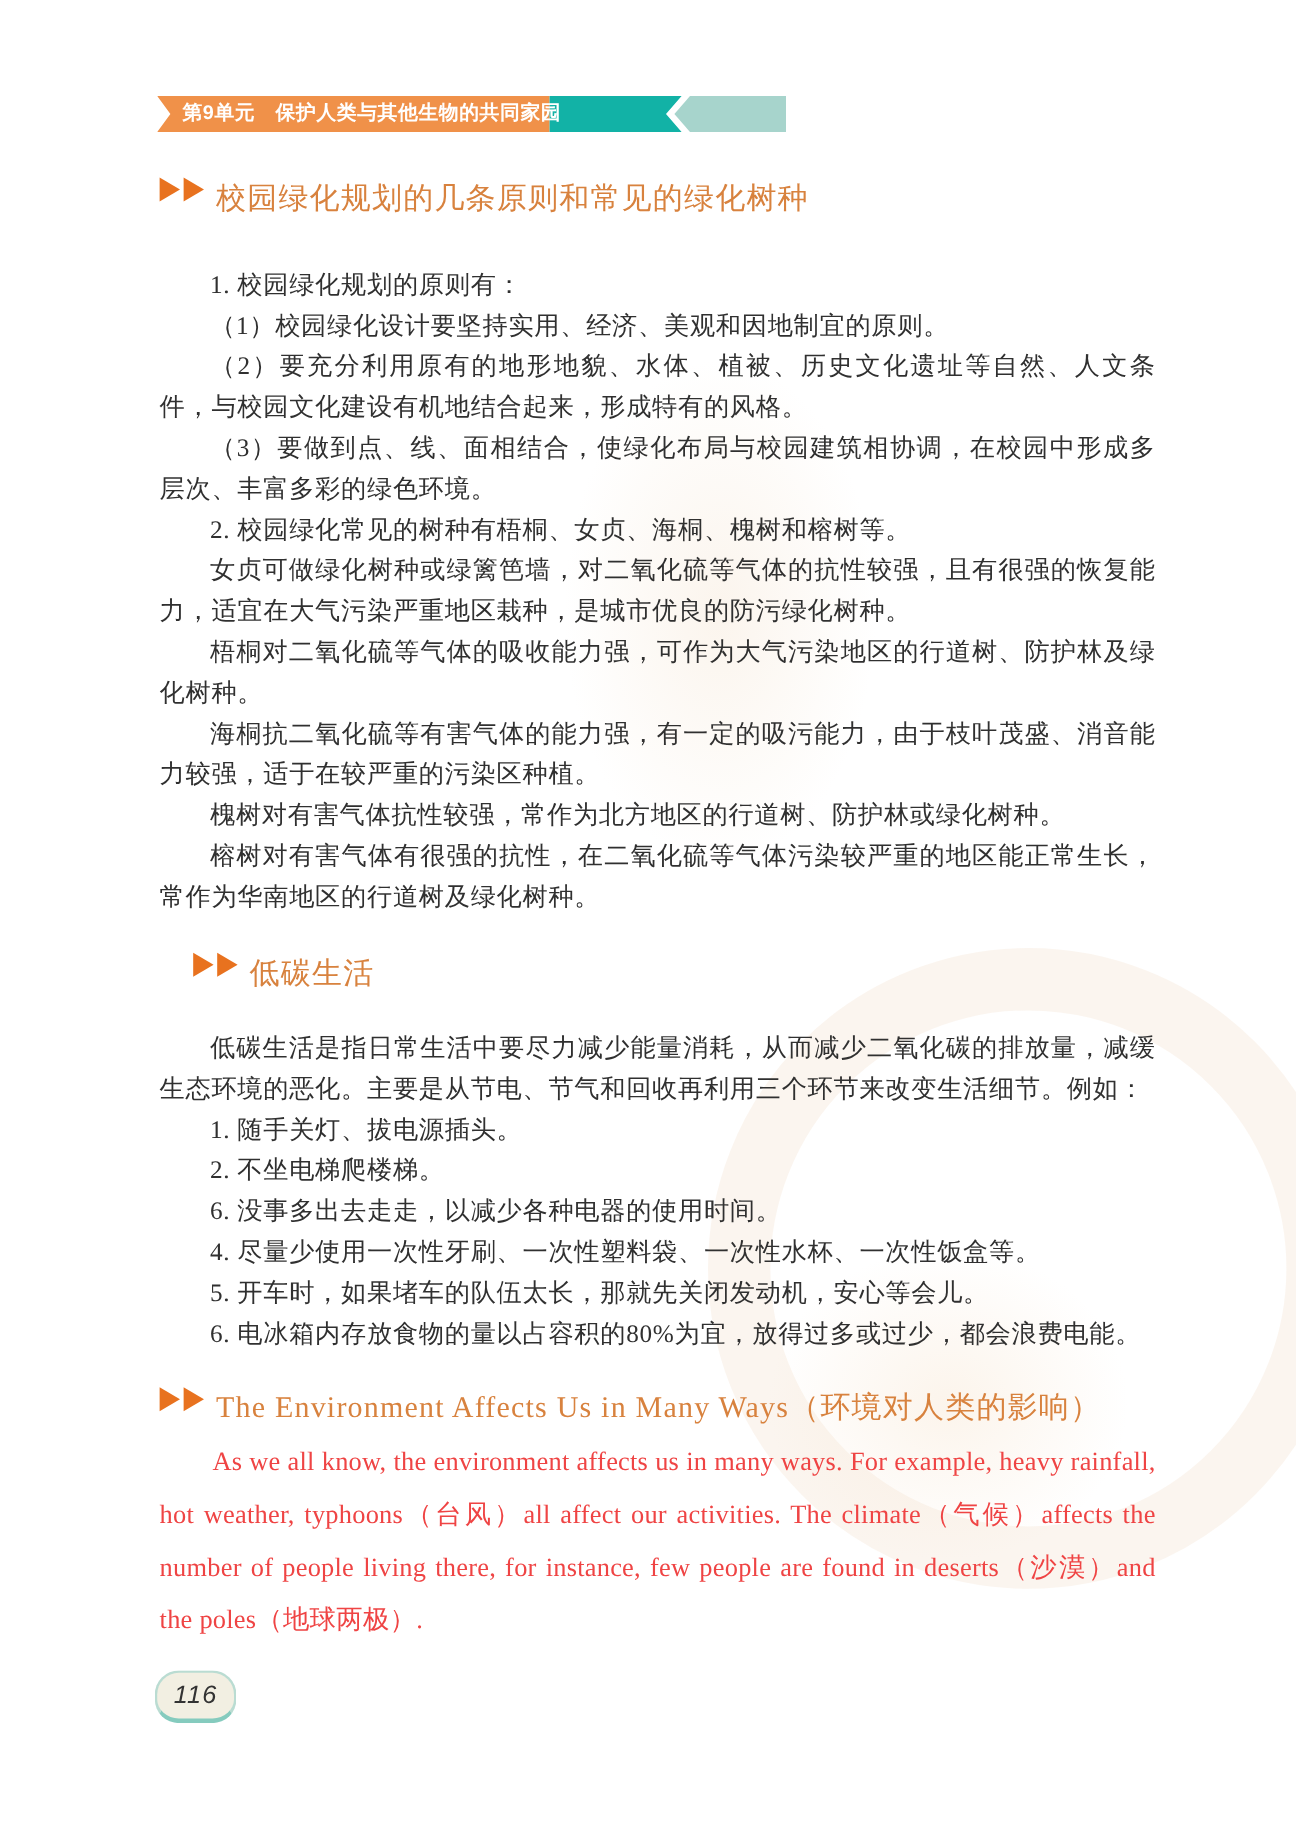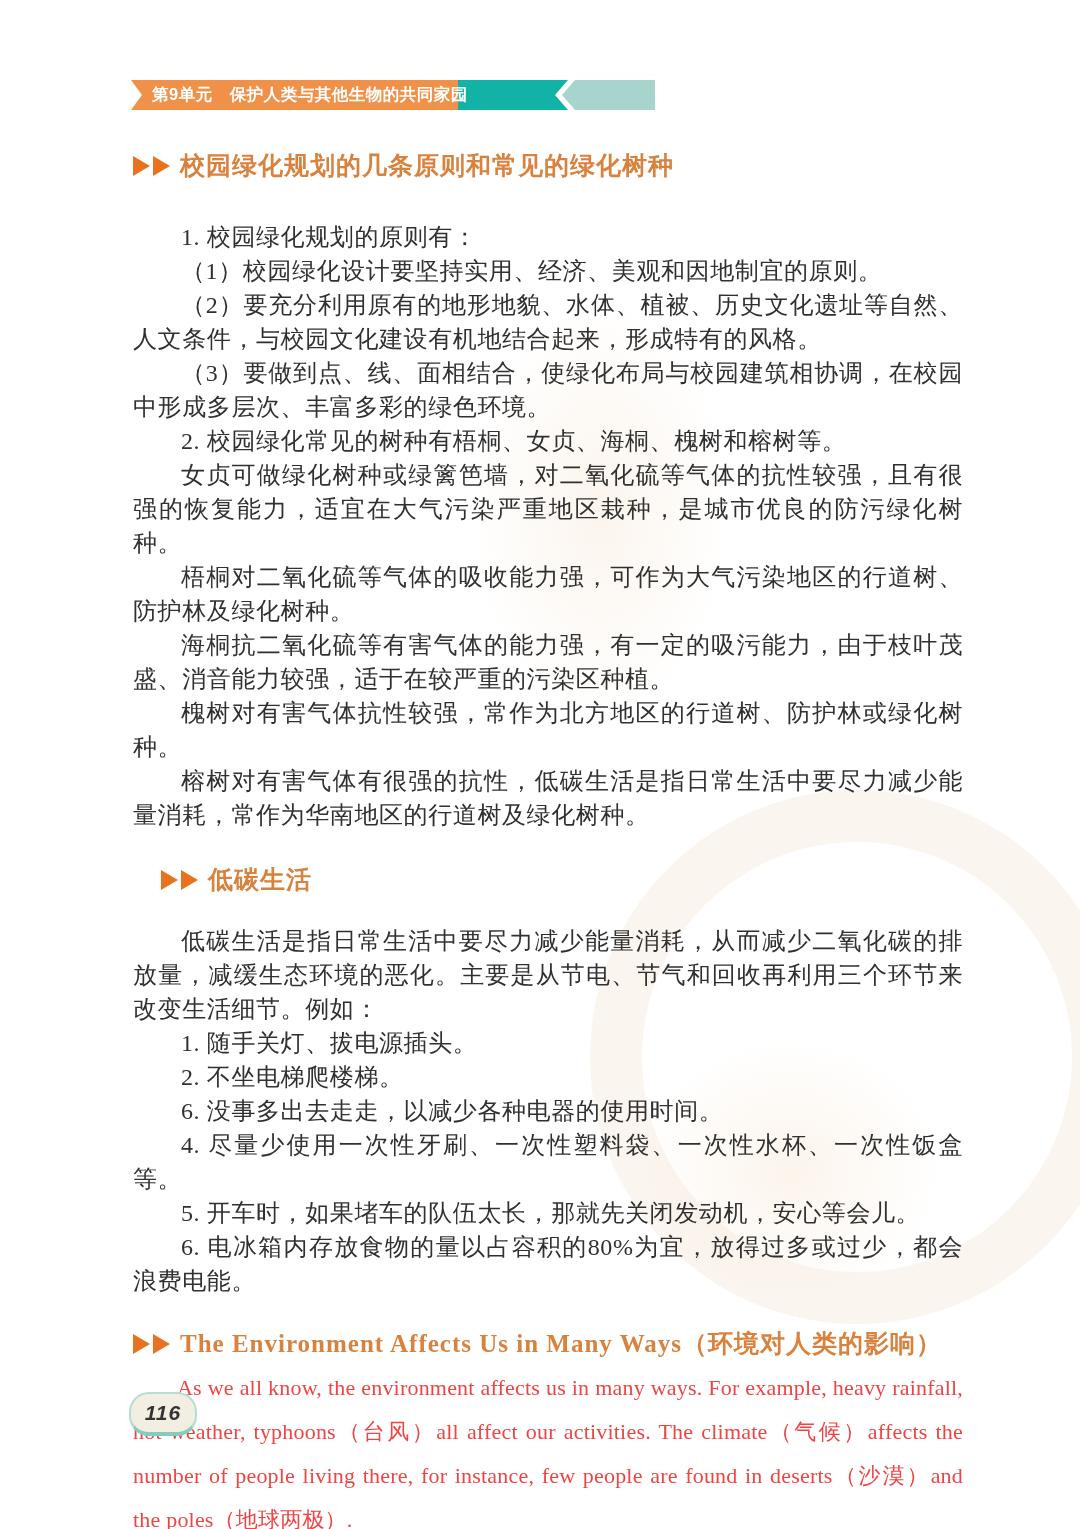--- a/index.html
+++ b/index.html
@@ -34,63 +34,63 @@
     box-sizing:border-box;padding-left:21px;
     font-family:"Liberation Sans","DejaVu Sans",sans-serif;
     font-size:16.5px;font-weight:bold;color:#ffffff;
     line-height:31px;white-space:nowrap;letter-spacing:0.5px;
   }
 
   
   .content{position:absolute;left:133px;top:148px;width:830px;}
 
   .sec-heading{
-    display:flex;align-items:center;
-    height:36px;line-height:36px;font-weight:bold;
+    display:flex;align-items:flex-start;
+    height:36px;line-height:36px;
   }
   .sec-heading .arrows{display:inline-flex;align-items:center;margin-right:7px;}
   .tri{
     width:0;height:0;display:inline-block;
     border-left:17px solid #E8721F;
     border-top:10px solid transparent;
     border-bottom:10px solid transparent;
     margin-right:3px;
   }
   .sec-heading-text{
     color:#D8823E;font-size:25px;letter-spacing:1px;
     font-family:"Liberation Serif","DejaVu Serif",serif;
   }
   .h1{margin-bottom:36px;}
   .h2{margin-top:30px;margin-bottom:26px;padding-left:28px;}
   .h3{margin-top:28px;margin-bottom:4px;}
 
   .body-text p{
     margin:0;padding:0;
-    font-size:24px;line-height:34px;letter-spacing:0.6px;
+    font-size:21px;line-height:34px;letter-spacing:0.6px;
     text-indent:2em;text-align:justify;
     color:#303030;
   }
   .en-text p{
     margin:0;padding:0;
     font-size:22px;line-height:44px;letter-spacing:0.2px;
     text-indent:2em;text-align:justify;
     color:#ef4444;
   }
 
   
   .page-badge{
     position:absolute;left:129px;top:1392px;
     width:64px;height:38px;
     background:#F2EFE2;
     border:2px solid #BADCD2;
     border-bottom:4px solid #85CBBE;
     border-radius:20px;
     display:flex;align-items:center;justify-content:center;
     font-family:"Liberation Sans","DejaVu Sans",sans-serif;
-    font-style:italic;font-weight:bold;font-size:21px;color:#333333;
+    font-style:italic;font-weight:normal;font-size:21px;color:#333333;
     letter-spacing:1px;
   }
 </style>
 </head>
 <body>
 
 <div class="page">
 
   <div class="wm wm-blob1"></div>
   <div class="wm wm-ring"></div>
@@ -117,21 +117,21 @@
     <div class="body-text">
       <p>1. 校园绿化规划的原则有：</p>
       <p>（1）校园绿化设计要坚持实用、经济、美观和因地制宜的原则。</p>
       <p>（2）要充分利用原有的地形地貌、水体、植被、历史文化遗址等自然、人文条件，与校园文化建设有机地结合起来，形成特有的风格。</p>
       <p>（3）要做到点、线、面相结合，使绿化布局与校园建筑相协调，在校园中形成多层次、丰富多彩的绿色环境。</p>
       <p>2. 校园绿化常见的树种有梧桐、女贞、海桐、槐树和榕树等。</p>
       <p>女贞可做绿化树种或绿篱笆墙，对二氧化硫等气体的抗性较强，且有很强的恢复能力，适宜在大气污染严重地区栽种，是城市优良的防污绿化树种。</p>
       <p>梧桐对二氧化硫等气体的吸收能力强，可作为大气污染地区的行道树、防护林及绿化树种。</p>
       <p>海桐抗二氧化硫等有害气体的能力强，有一定的吸污能力，由于枝叶茂盛、消音能力较强，适于在较严重的污染区种植。</p>
       <p>槐树对有害气体抗性较强，常作为北方地区的行道树、防护林或绿化树种。</p>
-      <p>榕树对有害气体有很强的抗性，低碳生活是指日常生活中要尽力减少能量消耗，常作为华南地区的行道树及绿化树种。</p>
+      <p>榕树对有害气体有很强的抗性，在二氧化硫等气体污染较严重的地区能正常生长，常作为华南地区的行道树及绿化树种。</p>
     </div>
 
     <div class="sec-heading h2">
       <span class="arrows">
           <span class="tri"></span>
           <span class="tri"></span>
         </span>
       <span class="sec-heading-text">低碳生活</span>
     </div>
     <div class="body-text">

